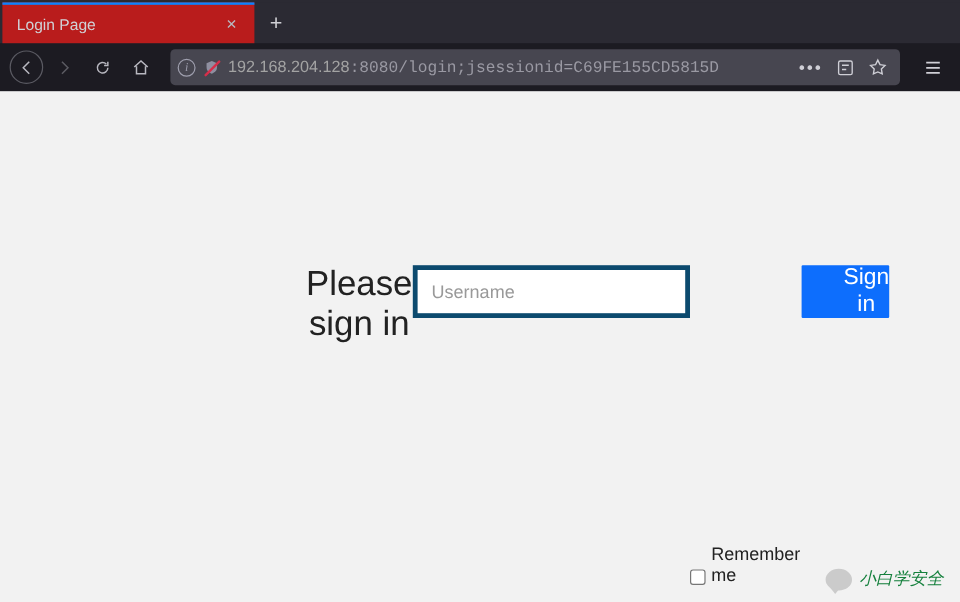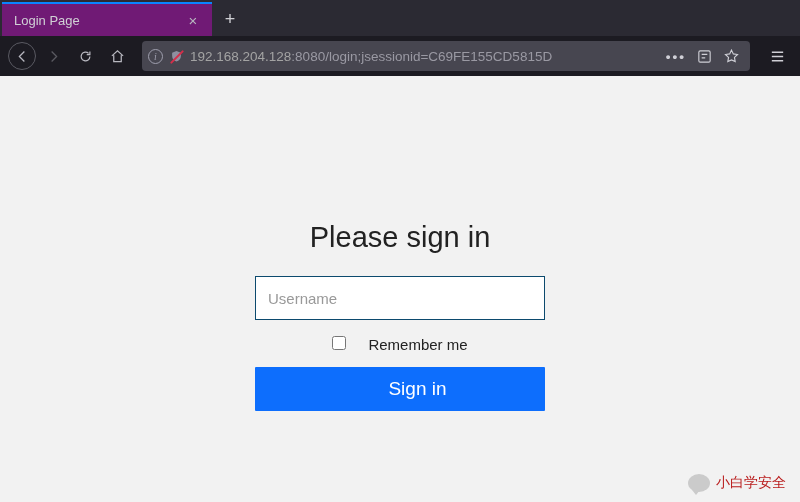--- a/index.html
+++ b/index.html
@@ -14,21 +14,21 @@
     .chrome { background: #2b2a33; }
     .tabbar {
       height: 36px;
       display: flex;
       align-items: stretch;
       padding-left: 2px;
       border-top: 2px solid #2b2a33;
     }
     .tab {
       width: 210px;
-      background: #701a75;
+      background: #b91c1c;
       border-top: 2px solid #0a84ff;
       display: flex;
       align-items: center;
       padding: 0 10px 0 12px;
       color: #d0d0d5;
       font-size: 13px;
       gap: 8px;
       position: relative;
     }
     .tab-title { flex: 1; white-space: nowrap; overflow: hidden; }
@@ -86,21 +86,21 @@
       display: flex; align-items: center; justify-content: center;
       font-size: 10px; color: #9f9fae;
       font-family: Georgia, serif;
       font-style: italic;
     }
     .shield-icon { display:flex; align-items:center; position: relative; }
     .shield-icon svg { width:15px; height:15px; }
     .shield-slash { position:absolute; width:18px; height:2px; background:#d62e4a; transform:rotate(-45deg); left:-1px; top:7px; border-radius:1px; }
     .url { flex: 1; white-space: nowrap; overflow: hidden; }
     .url .host { color: #a3a3a3; }
-    .url .rest { color: #9a99a3; }
+    .url .rest { color: #9a99a3; font-family: Liberation Mono, monospace; }
     .right-icons {
       display: flex;
       align-items: center;
       gap: 10px;
       padding-right: 4px;
       color: #cfcfd6;
     }
     .right-icons .dots { letter-spacing: 2px; font-weight: bold; }
     .right-icons svg { width:17px; height:17px; stroke: currentColor; fill:none; stroke-width:1.6; }
     .menubtn {
@@ -114,45 +114,44 @@
       height: calc(502px - 76px);
       background: #f2f2f2;
       display: flex;
       justify-content: center;
       padding-top: 145px;
       position: relative;
     }
     .login-form {
       width: 290px;
       display: flex;
-      flex-direction: column;
       align-items: stretch;
     }
     .form-title {
       font-size: 29px;
       font-weight: 400;
       color: #222;
       text-align: center;
       margin-bottom: 22px;
     }
     .form-input {
       height: 44px;
-      border: 1px solid #0c4a6e;
+      border: 4px solid #0c4a6e;
       background: #fff;
       padding: 12px 12px;
       font-size: 15px;
       color: #333;
       margin-bottom: 10px;
     }
     .form-input::placeholder { color: #999; }
     .remember {
       display: flex;
-      align-items: flex-start;
+      align-items: flex-end;
       justify-content: center;
-      gap: 22px;
+      gap: 5px;
       margin: 6px 0 14px 0;
       color: #222;
       font-size: 15px;
     }
     .remember input[type=checkbox] {
       width: 14px; height: 14px; cursor: pointer;
     }
     .signin-btn {
       height: 44px;
       background: #0d6efd;
@@ -165,22 +164,23 @@
       padding-left: 35px;
     }
     
     .watermark {
       position: absolute;
       right: 14px;
       bottom: 10px;
       display: flex;
       align-items: center;
       gap: 6px;
-      color: #b91c1c;
+      color: #15803d;
       font-size: 14px;
+      font-style: italic;
     }
     .watermark .wechat-bubble {
       width: 22px; height: 18px;
       background: #bbb;
       border-radius: 50% 50% 50% 50%;
       position: relative;
       opacity: 0.7;
     }
     .watermark .wechat-bubble::after{
       content:""; position:absolute; bottom:-3px; left:4px;

